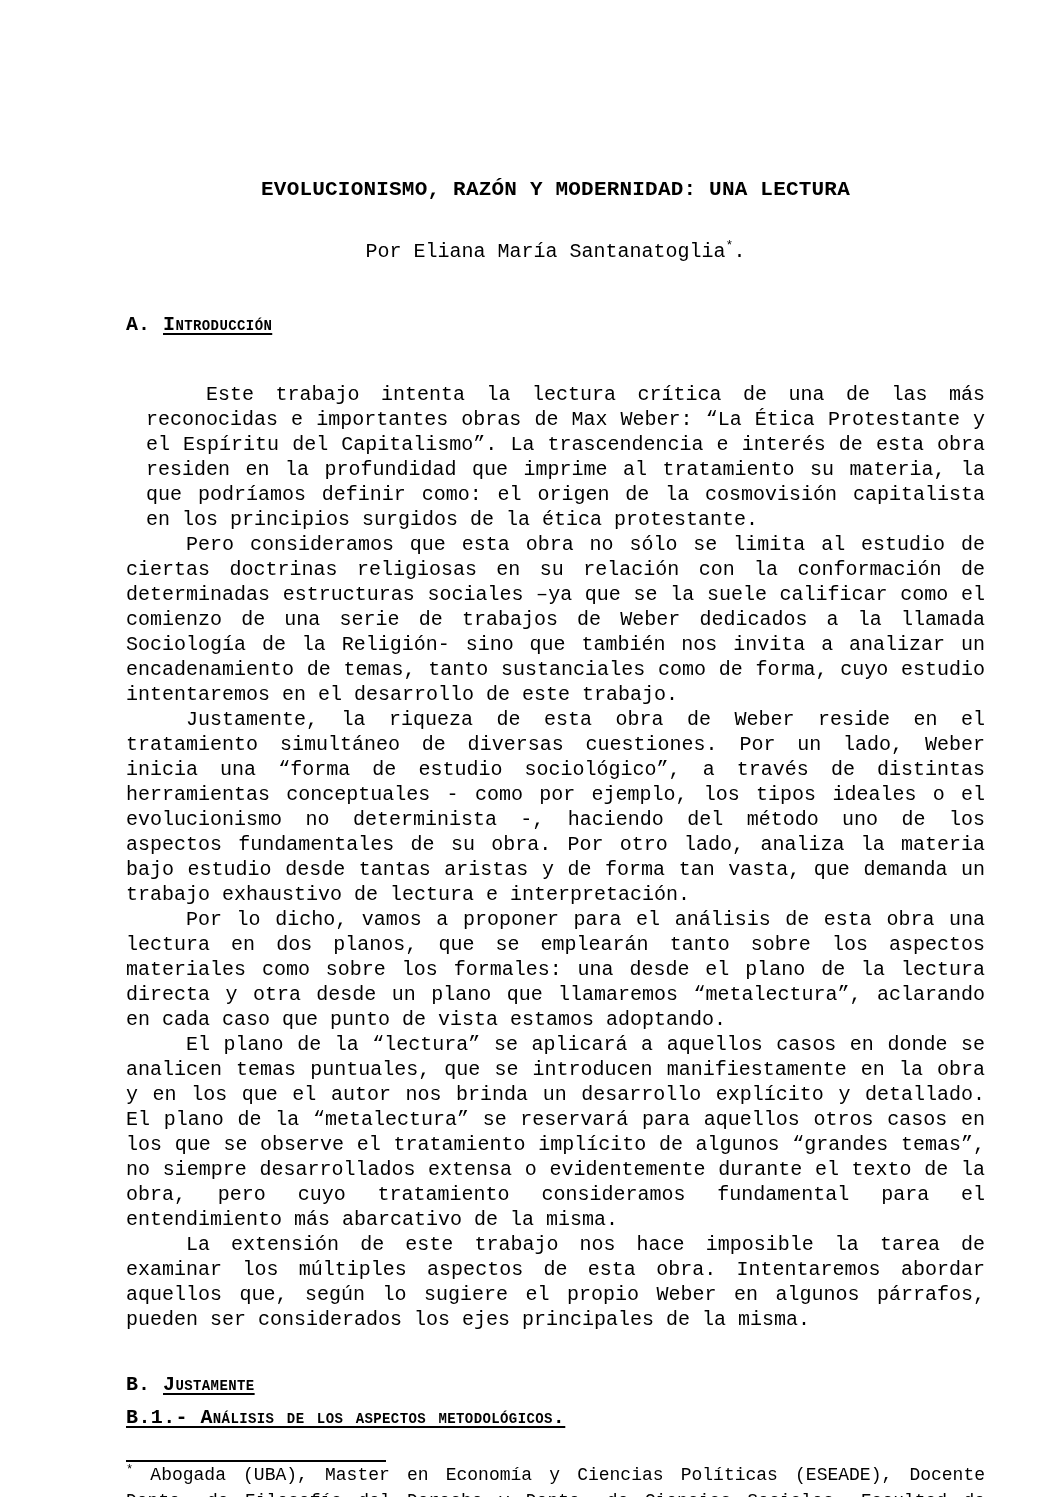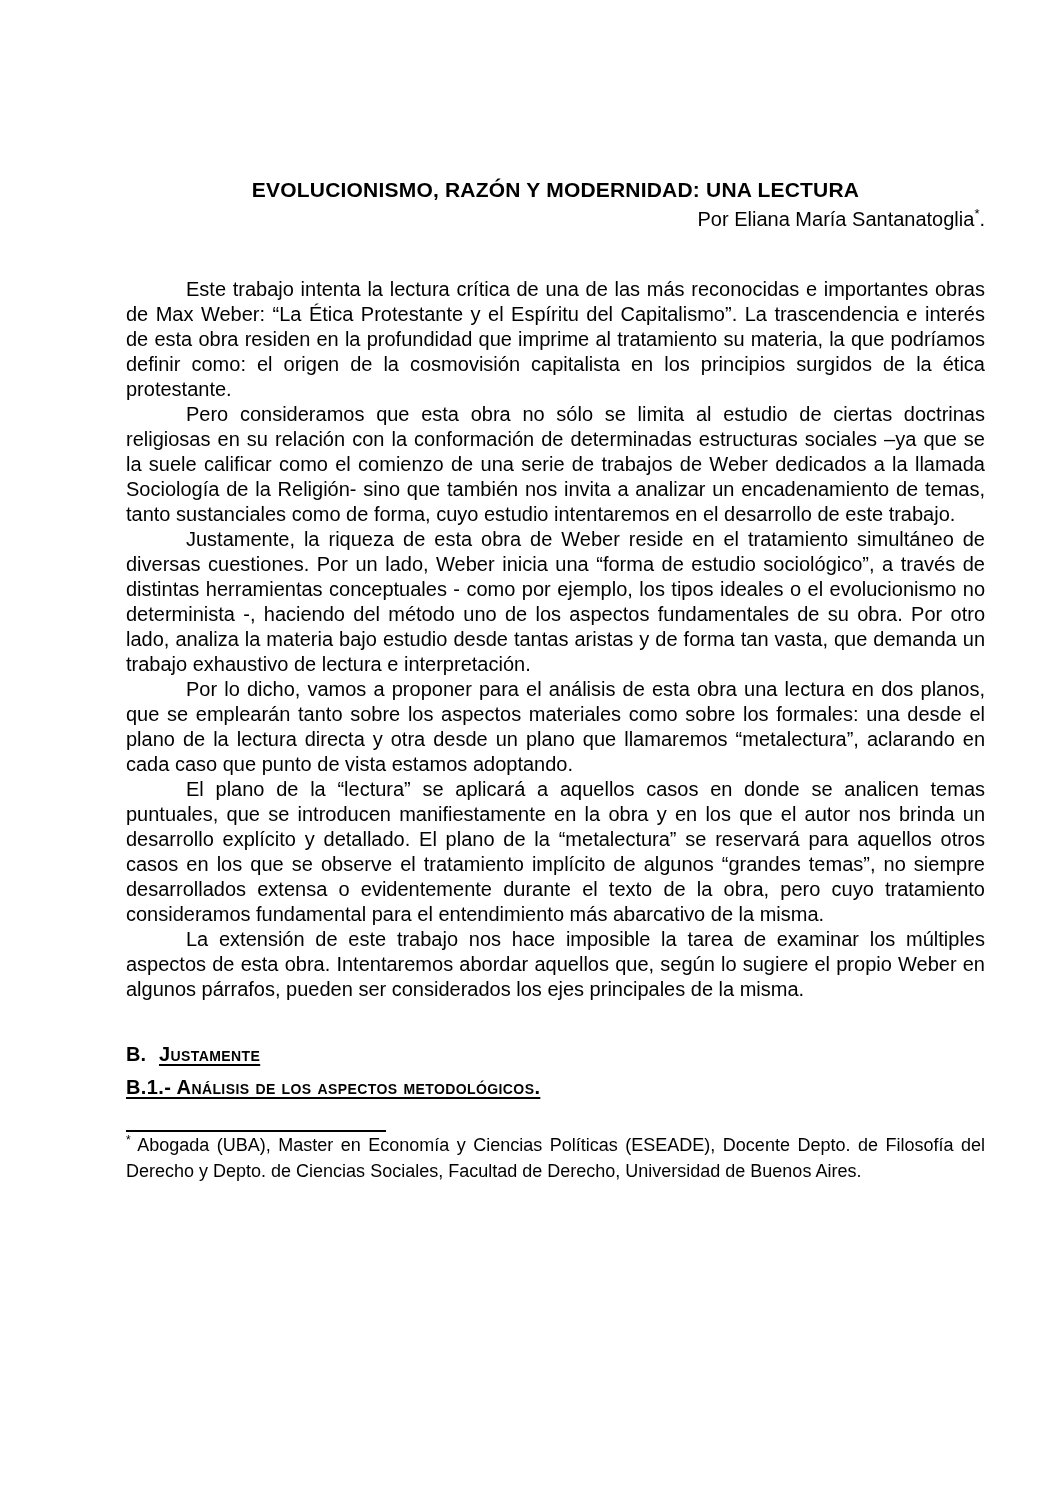--- a/index.html
+++ b/index.html
@@ -6,37 +6,37 @@
     margin: 0;
     padding: 0;
     background: #ffffff;
   }
   .page {
     position: relative;
     width: 1058px;
     height: 1497px;
     background: #ffffff;
     color: #000000;
-    font-family: Liberation Sans, sans-serif;
+    font-family: Liberation Mono, monospace;
     box-sizing: border-box;
     padding: 176px 73px 0 126px;
     overflow: hidden;
   }
   .title-block {
     text-align: center;
   }
   .title-line {
     font-size: 21px;
     font-weight: bold;
     line-height: 27px;
     letter-spacing: 0.2px;
   }
   .byline {
-    margin-top: 4px;
-    text-align: right;
+    margin-top: 36px;
+    text-align: center;
     font-size: 20px;
     line-height: 25px;
   }
   .byline sup {
     font-size: 13px;
     vertical-align: super;
     line-height: 0;
   }
   .heading {
     font-size: 20px;
@@ -65,21 +65,21 @@
   .h-desarrollo { margin-top: 40px; }
   .h-b1 { margin-top: 8px; }
   .h-metodo { margin-top: 24px; }
   .body-p {
     margin: 0;
     font-size: 20px;
     line-height: 25px;
     text-align: justify;
     text-indent: 60px;
   }
-  .first-p { margin-top: 45px; }
+  .first-p { margin-top: 45px; margin-left: 20px; }
   .b1-p { margin-top: 26px; }
   .footnote-sep {
     margin-top: 30px;
     width: 260px;
     border: none;
     border-top: 2px solid #000000;
     height: 0;
   }
   .footnote {
     margin-top: 0;
@@ -97,20 +97,21 @@
 <body>
 
 <div class="page">
 
   <header class="title-block">
     <div class="title-line">EVOLUCIONISMO, RAZÓN Y MODERNIDAD: UNA LECTURA</div>
   </header>
 
   <div class="byline"><span>Por Eliana María Santanatoglia</span><sup>*</sup><span>.</span></div>
 
+  <div class="heading h-intro"><span class="h-marker">A.</span><span class="sc ul">Introducción</span></div>
 
   <p class="body-p first-p">Este trabajo intenta la lectura crítica de una de las más reconocidas e importantes obras de Max Weber: “La Ética Protestante y el Espíritu del Capitalismo”. La trascendencia e interés de esta obra residen en la profundidad que imprime al tratamiento su materia, la que podríamos definir como: el origen de la cosmovisión capitalista en los principios surgidos de la ética protestante.</p>
   <p class="body-p">Pero consideramos que esta obra no sólo se limita al estudio de ciertas doctrinas religiosas en su relación con la conformación de determinadas estructuras sociales –ya que se la suele calificar como el comienzo de una serie de trabajos de Weber dedicados a la llamada Sociología de la Religión- sino que también nos invita a analizar un encadenamiento de temas, tanto sustanciales como de forma, cuyo estudio intentaremos en el desarrollo de este trabajo.</p>
   <p class="body-p">Justamente, la riqueza de esta obra de Weber reside en el tratamiento simultáneo de diversas cuestiones. Por un lado, Weber inicia una “forma de estudio sociológico”, a través de distintas herramientas conceptuales - como por ejemplo, los tipos ideales o el evolucionismo no determinista -, haciendo del método uno de los aspectos fundamentales de su obra. Por otro lado, analiza la materia bajo estudio desde tantas aristas y de forma tan vasta, que demanda un trabajo exhaustivo de lectura e interpretación.</p>
   <p class="body-p">Por lo dicho, vamos a proponer para el análisis de esta obra una lectura en dos planos, que se emplearán tanto sobre los aspectos materiales como sobre los formales: una desde el plano de la lectura directa y otra desde un plano que llamaremos “metalectura”, aclarando en cada caso que punto de vista estamos adoptando.</p>
   <p class="body-p">El plano de la “lectura” se aplicará a aquellos casos en donde se analicen temas puntuales, que se introducen manifiestamente en la obra y en los que el autor nos brinda un desarrollo explícito y detallado. El plano de la “metalectura” se reservará para aquellos otros casos en los que se observe el tratamiento implícito de algunos “grandes temas”, no siempre desarrollados extensa o evidentemente durante el texto de la obra, pero cuyo tratamiento consideramos fundamental para el entendimiento más abarcativo de la misma.</p>
   <p class="body-p">La extensión de este trabajo nos hace imposible la tarea de examinar los múltiples aspectos de esta obra. Intentaremos abordar aquellos que, según lo sugiere el propio Weber en algunos párrafos, pueden ser considerados los ejes principales de la misma.</p>
 
   <div class="heading h-desarrollo"><span class="h-marker">B.</span><span class="sc ul">Justamente</span></div>
 

